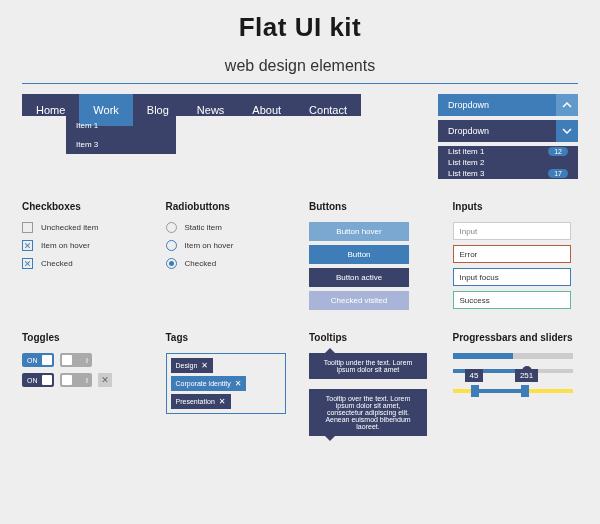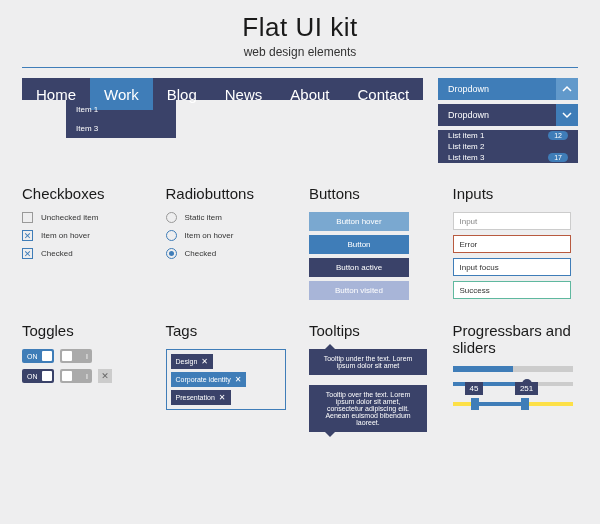--- a/index.html
+++ b/index.html
@@ -1,39 +1,39 @@
 <!DOCTYPE html>
 <html><head>
 <meta charset="utf-8">
 <style>
 *{margin:0;padding:0;box-sizing:border-box;font-family:Arial,sans-serif}
 body{background:#eeeeef;width:600px;height:524px;overflow:hidden;font-size:10px}
 .wrap{padding:12px 22px}
 .header{text-align:center;margin-bottom:8px}
-.title{font-size:26px;font-weight:400;color:#1a1a1a;letter-spacing:.5px}
-.subtitle{font-size:12px;color:#333;margin-top:2px}
+.title{font-size:26px;font-weight:700;color:#1a1a1a;letter-spacing:.5px}
+.subtitle{font-size:16px;color:#333;margin-top:14px}
 .hr{height:1px;background:#3f7db8;margin:6px 0 10px}
 .row{display:flex;gap:14px;align-items:flex-start}
 .nav{display:flex;background:#3a4269;height:22px}
-.nav-item{color:#fff;padding:16px 14px;font-size:15px;display:flex;align-items:center;cursor:pointer}
+.nav-item{color:#fff;padding:16px 14px;font-size:11px;display:flex;align-items:center;cursor:pointer}
 .nav-item.active{background:#3f7db8}
 .submenu{width:110px;margin-top:0}
 .sub-item{background:#3a4269;color:#fff;font-size:8px;padding:5px 10px;cursor:pointer}
 .sub-item.sel{background:#3f7db8}
 .dd-wrap{margin-left:auto;width:140px}
 .dd{display:flex;align-items:center;justify-content:space-between;height:22px;color:#fff;font-size:9px;padding:0 10px;margin-bottom:4px;cursor:pointer}
 .dd1{background:#3f7db8}
 .dd1 .chev{background:#6199cb;width:22px;height:22px;margin-right:-10px;display:flex;align-items:center;justify-content:center}
 .dd2{background:#3a4269}
 .dd2 .chev{background:#3f7db8;width:22px;height:22px;margin-right:-10px;display:flex;align-items:center;justify-content:center}
 .chev svg{width:10px;height:10px}
 .dd-list{background:#3a4269}
 .dd-li{display:flex;justify-content:space-between;align-items:center;color:#fff;font-size:8px;padding:1px 10px;cursor:pointer}
 .badge{background:#3f7db8;border-radius:7px;padding:1px 6px;font-size:7px}
-.sec-title{font-size:15px;font-weight:normal;color:#1a1a1a;margin-bottom:10px}
+.sec-title{font-size:10px;font-weight:bold;color:#1a1a1a;margin-bottom:10px}
 .grid{display:grid;grid-template-columns:repeat(4,1fr);gap:18px;margin-top:22px}
 .cb-row,.rb-row{display:flex;align-items:center;gap:8px;margin-bottom:7px;font-size:8px;color:#333}
 .cb{width:11px;height:11px;border:1px solid #999;display:flex;align-items:center;justify-content:center;font-size:9px;color:#3f7db8}
 .cb.hover{border-color:#3f7db8}
 .cb.checked{border-color:#3f7db8;color:#3f7db8}
 .rb{width:11px;height:11px;border:1px solid #999;border-radius:50%;display:flex;align-items:center;justify-content:center}
 .rb.hover{border-color:#3f7db8}
 .rb.checked{border-color:#3f7db8}
 .rb.checked::after{content:'';width:5px;height:5px;background:#3f7db8;border-radius:50%}
 .btn{width:100px;padding:5px;text-align:center;color:#fff;font-size:8px;margin-bottom:4px;cursor:pointer}
@@ -164,21 +164,21 @@
             <span>Checked</span>
           </div>
         </div>
     </div>
     <div>
       <div class="sec-title">Buttons</div>
       <div id="btns">
           <div class="btn b2">Button hover</div>
           <div class="btn b1">Button</div>
           <div class="btn b3">Button active</div>
-          <div class="btn b4">Button visited</div>
+          <div class="btn b4">Checked visited</div>
         </div>
     </div>
     <div>
       <div class="sec-title">Inputs</div>
       <div id="inps">
           <div class="inp ">Input</div>
           <div class="inp error">Error</div>
           <div class="inp focus">Input focus</div>
           <div class="inp success">Success</div>
         </div>

